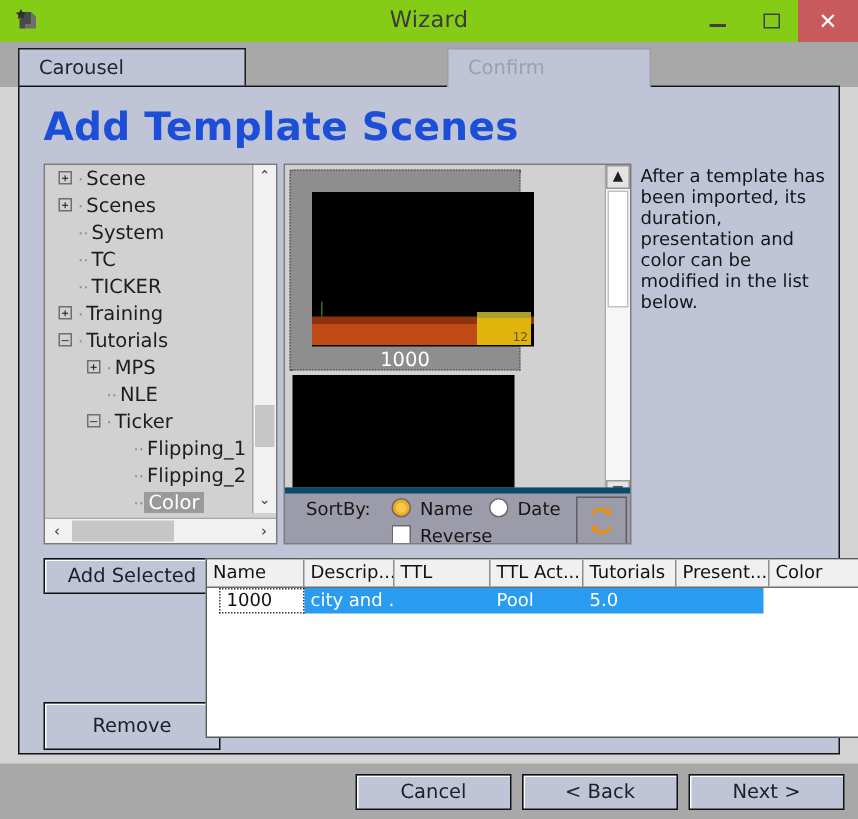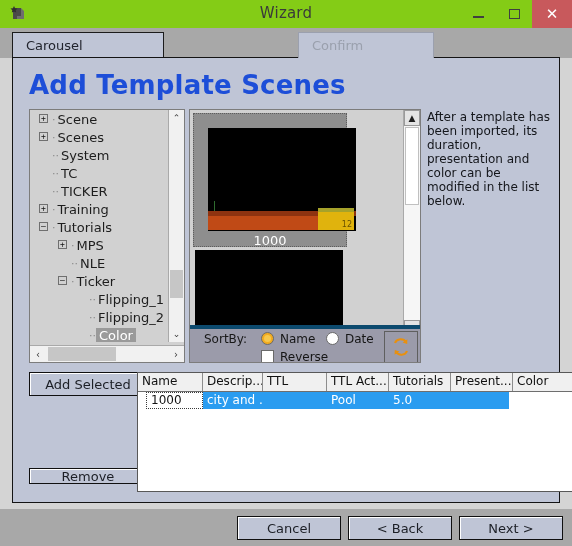--- a/index.html
+++ b/index.html
@@ -424,21 +424,21 @@
     cursor: default;
   }
   .btn-add {
     position: absolute;
     left: 16px; top: 314px;
     width: 118px; height: 24px;
   }
   .btn-remove {
     position: absolute;
     left: 16px; top: 410px;
-    width: 118px; height: 16px;
+    width: 118px; height: 32px;
   }
 
   
   .tablebox {
     position: absolute;
     left: 124px; top: 314px;
     width: 437px;
     height: 120px;
     background: #ffffff;
     border: 1px solid #585858;

